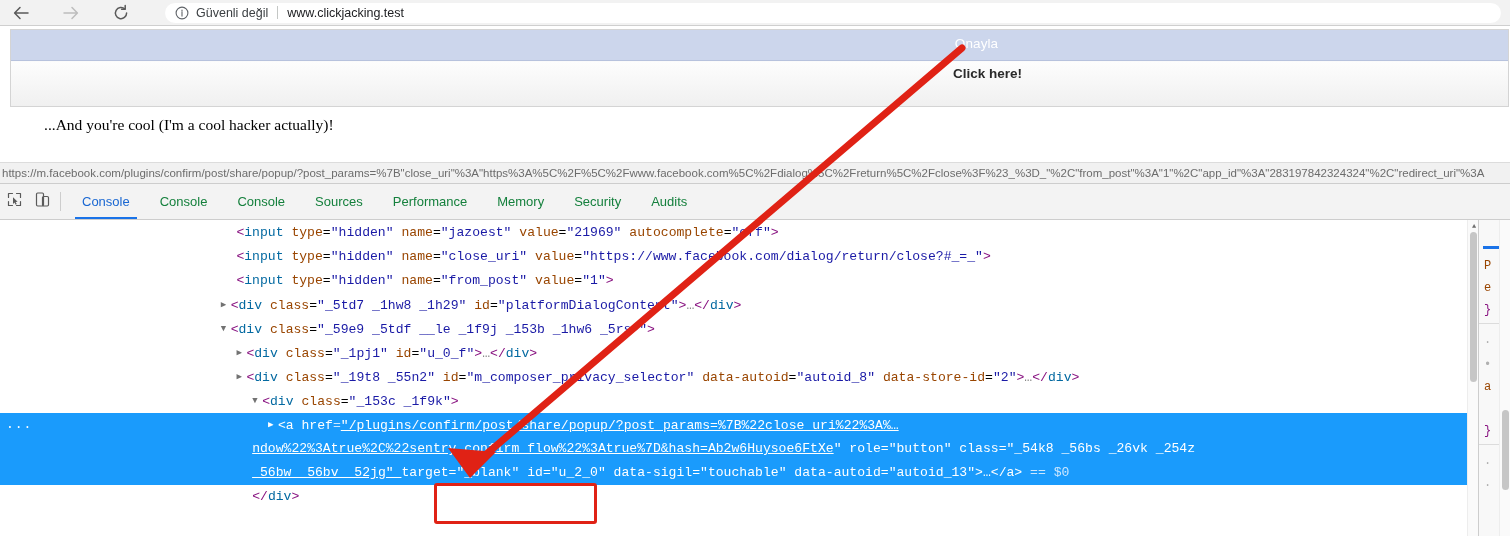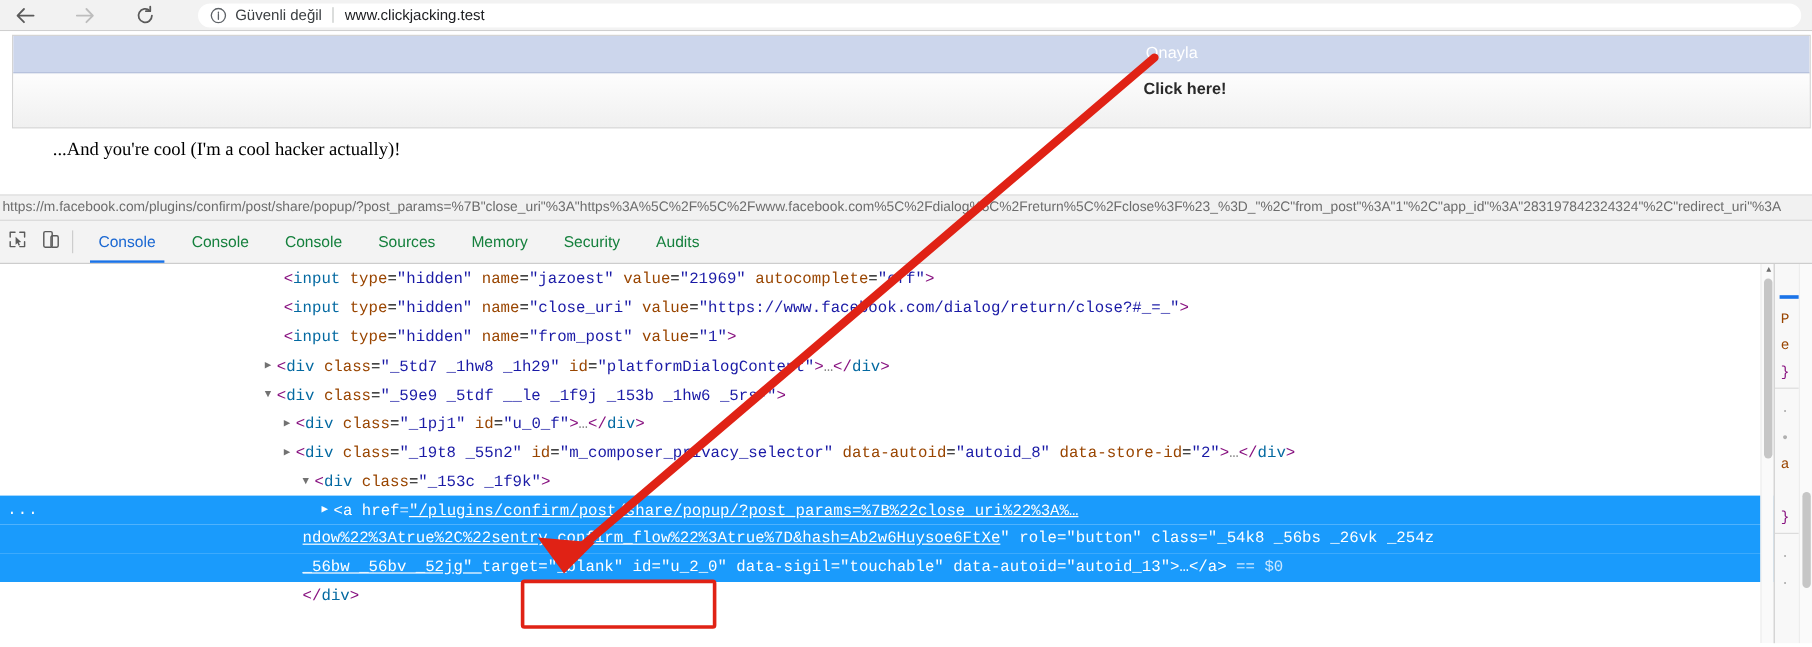--- a/index.html
+++ b/index.html
@@ -429,20 +429,23 @@
     <div class="dt-tab">
         <span>Console</span>
       </div>
     <div class="dt-tab">
         <span>Console</span>
       </div>
     <div class="dt-tab">
         <span>Sources</span>
       </div>
     <div class="dt-tab">
+        <span>Performance</span>
+      </div>
+    <div class="dt-tab">
         <span>Memory</span>
       </div>
     <div class="dt-tab">
         <span>Security</span>
       </div>
     <div class="dt-tab">
         <span>Audits</span>
       </div>
   </div>
 

